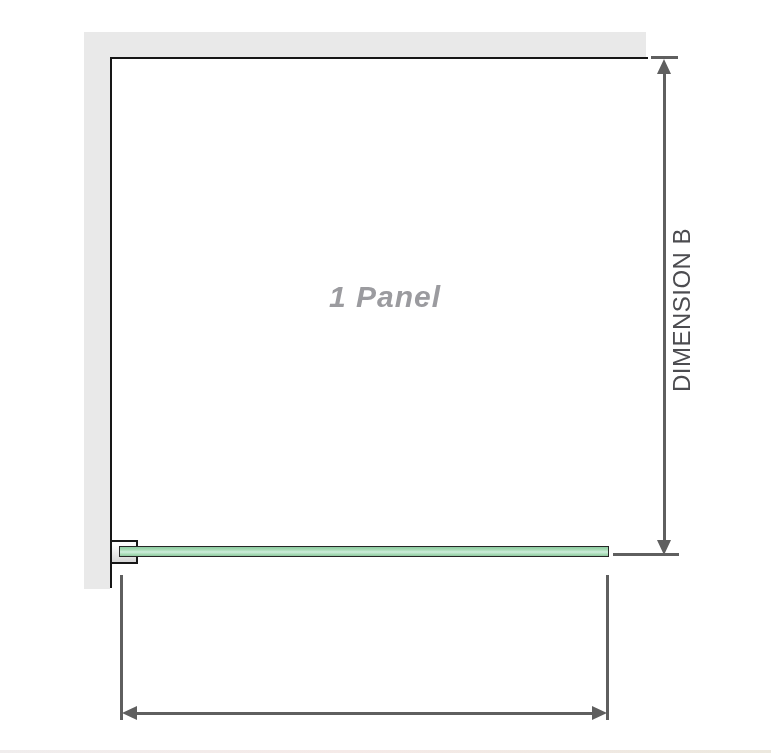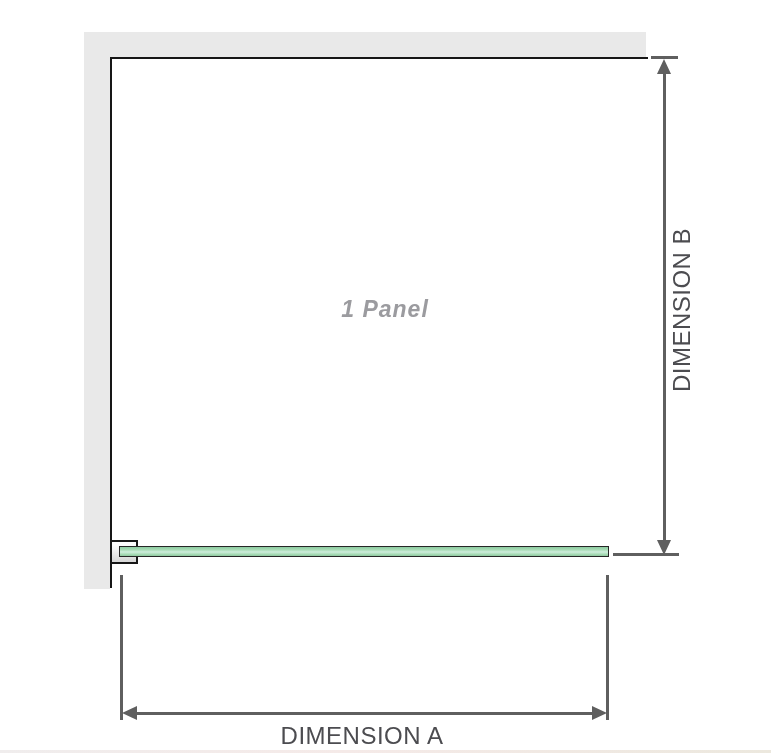--- a/index.html
+++ b/index.html
@@ -59,22 +59,22 @@
 
   
   .dim-label{
     position:absolute;color:var(--label-text,#4c4c50);
     font-size:24px;letter-spacing:0.5px;white-space:nowrap;font-weight:400;
   }
   #dima-label{left:362px;top:736px;transform:translate(-50%,-50%);}
   #dimb-label{left:682px;top:310px;transform:translate(-50%,-50%) rotate(-90deg);}
   #panel-label{
     position:absolute;left:385px;top:297px;transform:translate(-50%,-50%);
-    font-style:italic;font-weight:bold;font-size:23px;letter-spacing:1px;
-    color:var(--panel-text,#9b9b9f);white-space:nowrap;margin-top:12px;
+    font-style:italic;font-weight:bold;font-size:30px;letter-spacing:1px;
+    color:var(--panel-text,#9b9b9f);white-space:nowrap;
   }
 
   
   #bottom-strip{
     position:absolute;left:0;top:750px;width:771px;height:3px;
     background:linear-gradient(90deg,#f0eded 0%,#f5eae8 45%,#ece8de 100%);
   }
 </style>
 </head>
 <body>
@@ -97,17 +97,16 @@
   <div class="dim" id="dimb-line"></div>
   <div class="arrow" id="arrow-b-up"></div>
   <div class="arrow" id="arrow-b-down"></div>
   <div class="dim-label" id="dimb-label">DIMENSION B</div>
 
   <div class="dim" id="dima-ext-left"></div>
   <div class="dim" id="dima-ext-right"></div>
   <div class="dim" id="dima-line"></div>
   <div class="arrow" id="arrow-a-left"></div>
   <div class="arrow" id="arrow-a-right"></div>
-  <div class="dim-label" id="dima-label">DIMENSION A</div>
 
   <div id="bottom-strip"></div>
 
 </div>
 
 </body></html>

